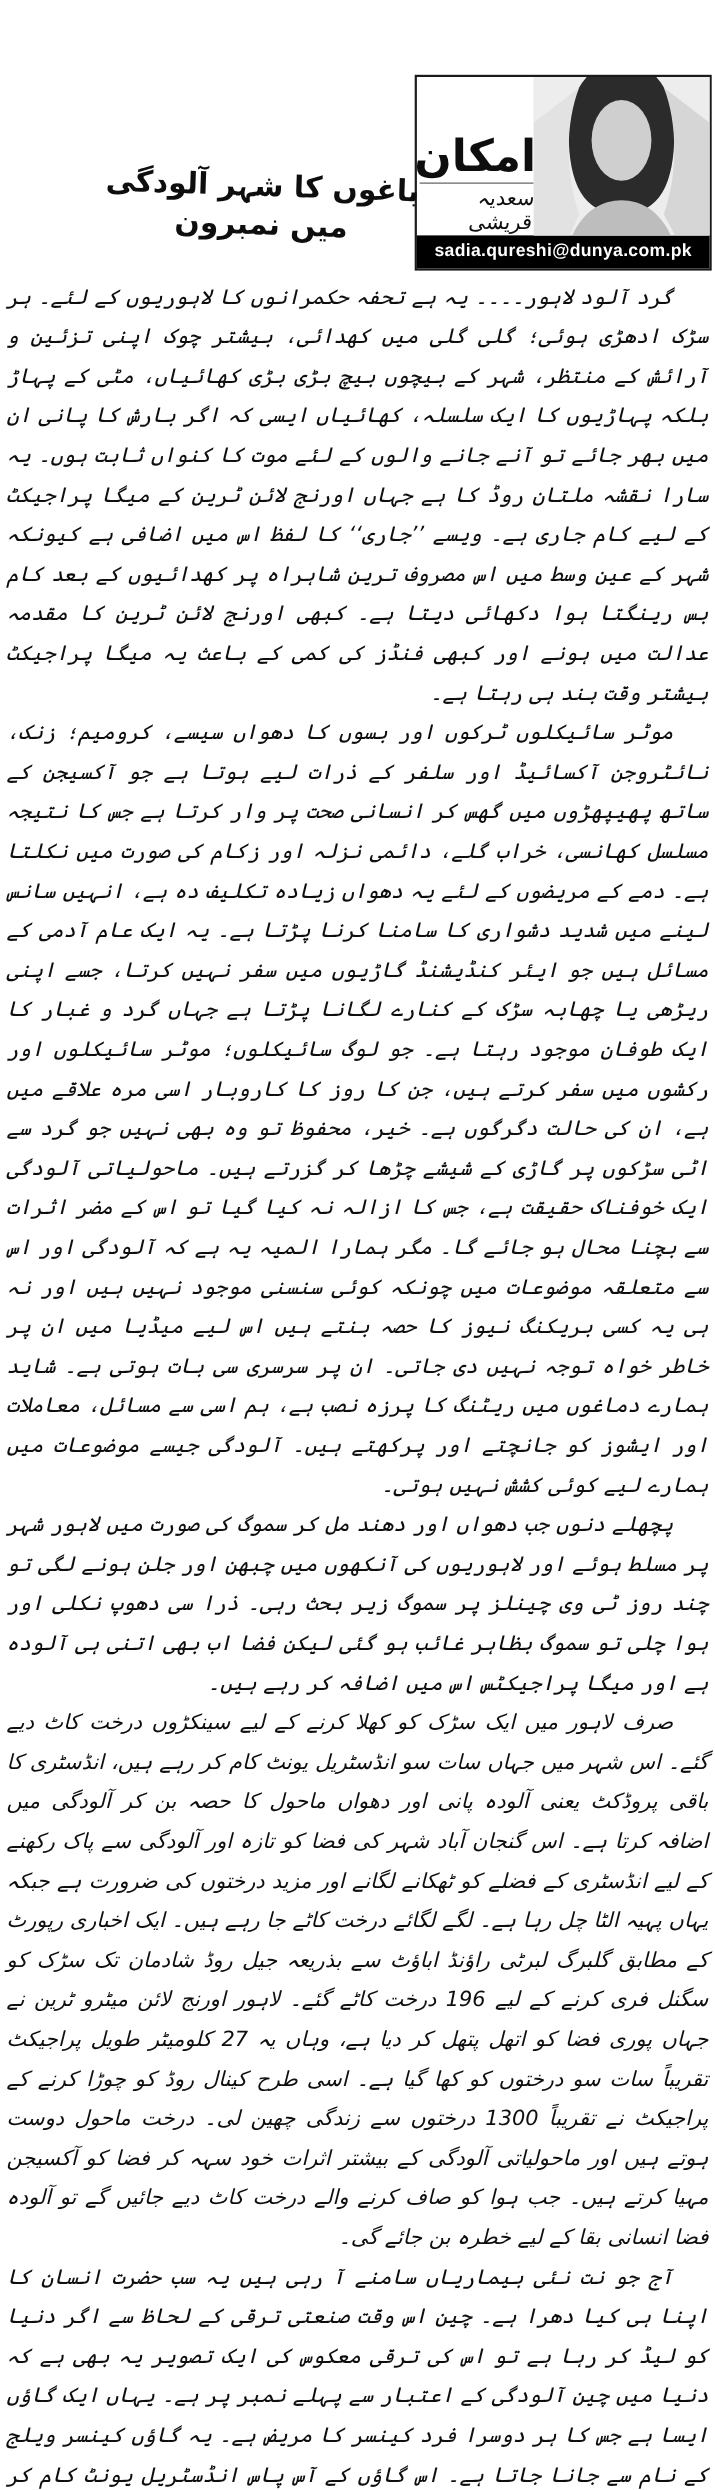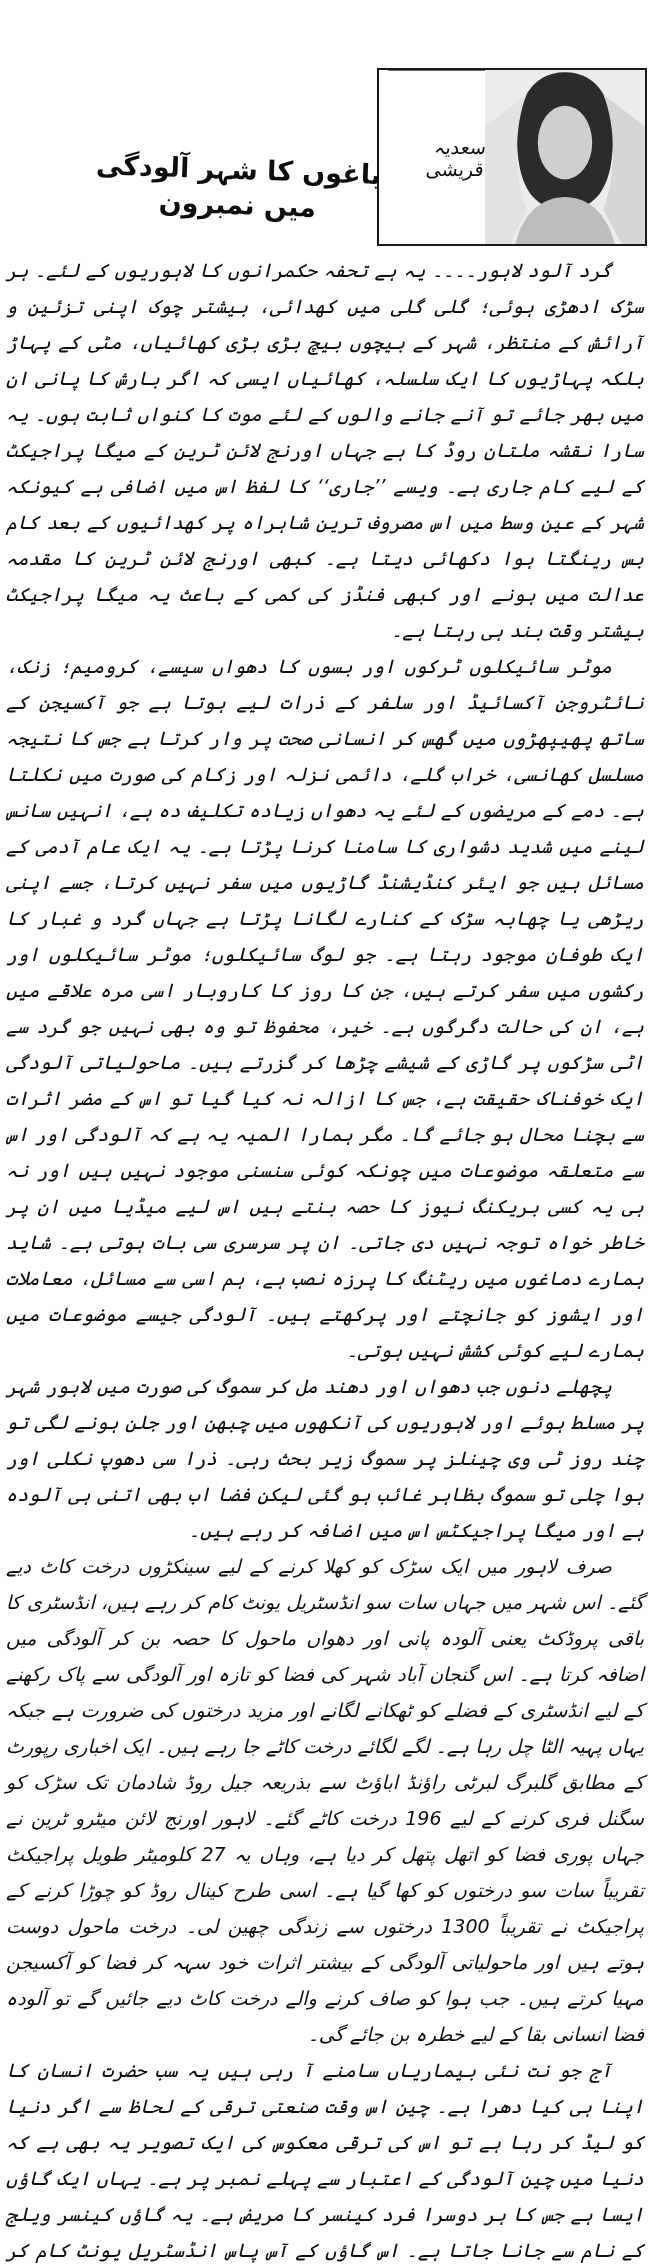--- a/index.html
+++ b/index.html
@@ -98,32 +98,36 @@
   .article p{margin:0;text-indent:32px;font-style:italic;}
 </style>
 </head>
 <body>
 
 <div class="page">
 
   <div class="header-box">
     <div class="header-main">
       <div class="header-left">
+        <div class="title-cell">امکان</div>
         <div class="author-cell">سعدیہ قریشی</div>
       </div>
       <div class="photo-cell">
         <svg viewBox="0 0 100 118" preserveAspectRatio="xMidYMid slice">
           <rect width="100" height="118" fill="#ededed"></rect>
           <path d="M50 6 C28 6 20 26 20 46 C20 74 28 92 50 92 C72 92 80 74 80 46 C80 26 72 6 50 6 Z" fill="#2b2b2b"></path>
           <path d="M26 20 C18 40 18 70 26 92 L14 118 L0 118 L0 40 Z" fill="#e2e2e2"></path>
           <path d="M74 20 C82 40 82 70 74 92 L88 118 L100 118 L100 40 Z" fill="#d6d6d6"></path>
           <ellipse cx="50" cy="50" rx="17" ry="23" fill="#cfcfcf"></ellipse>
           <path d="M18 118 C22 94 36 84 50 84 C64 84 78 94 82 118 Z" fill="#bdbdbd"></path>
         </svg>
       </div>
+    </div>
+    <div class="email-bar">
+      <span>sadia.qureshi@dunya.com.pk</span>
     </div>
   </div>
 
   <div class="headline">باغوں کا شہر آلودگی میں نمبرون</div>
 
   <div class="article">
     <p>گرد آلود لاہور۔۔۔۔ یہ ہے تحفہ حکمرانوں کا لاہوریوں کے لئے۔ ہر سڑک ادھڑی ہوئی؛ گلی گلی میں کھدائی، بیشتر چوک اپنی تزئین و آرائش کے منتظر، شہر کے بیچوں بیچ بڑی بڑی کھائیاں، مٹی کے پہاڑ بلکہ پہاڑیوں کا ایک سلسلہ، کھائیاں ایسی کہ اگر بارش کا پانی ان میں بھر جائے تو آنے جانے والوں کے لئے موت کا کنواں ثابت ہوں۔ یہ سارا نقشہ ملتان روڈ کا ہے جہاں اورنج لائن ٹرین کے میگا پراجیکٹ کے لیے کام جاری ہے۔ ویسے ’’جاری‘‘ کا لفظ اس میں اضافی ہے کیونکہ شہر کے عین وسط میں اس مصروف ترین شاہراہ پر کھدائیوں کے بعد کام بس رینگتا ہوا دکھائی دیتا ہے۔ کبھی اورنج لائن ٹرین کا مقدمہ عدالت میں ہونے اور کبھی فنڈز کی کمی کے باعث یہ میگا پراجیکٹ بیشتر وقت بند ہی رہتا ہے۔</p>
     <p>موٹر سائیکلوں ٹرکوں اور بسوں کا دھواں سیسے، کرومیم؛ زنک، نائٹروجن آکسائیڈ اور سلفر کے ذرات لیے ہوتا ہے جو آکسیجن کے ساتھ پھیپھڑوں میں گھس کر انسانی صحت پر وار کرتا ہے جس کا نتیجہ مسلسل کھانسی، خراب گلے، دائمی نزلہ اور زکام کی صورت میں نکلتا ہے۔ دمے کے مریضوں کے لئے یہ دھواں زیادہ تکلیف دہ ہے، انہیں سانس لینے میں شدید دشواری کا سامنا کرنا پڑتا ہے۔ یہ ایک عام آدمی کے مسائل ہیں جو ایئر کنڈیشنڈ گاڑیوں میں سفر نہیں کرتا، جسے اپنی ریڑھی یا چھابہ سڑک کے کنارے لگانا پڑتا ہے جہاں گرد و غبار کا ایک طوفان موجود رہتا ہے۔ جو لوگ سائیکلوں؛ موٹر سائیکلوں اور رکشوں میں سفر کرتے ہیں، جن کا روز کا کاروبار اسی مرہ علاقے میں ہے، ان کی حالت دگرگوں ہے۔ خیر، محفوظ تو وہ بھی نہیں جو گرد سے اٹی سڑکوں پر گاڑی کے شیشے چڑھا کر گزرتے ہیں۔ ماحولیاتی آلودگی ایک خوفناک حقیقت ہے، جس کا ازالہ نہ کیا گیا تو اس کے مضر اثرات سے بچنا محال ہو جائے گا۔ مگر ہمارا المیہ یہ ہے کہ آلودگی اور اس سے متعلقہ موضوعات میں چونکہ کوئی سنسنی موجود نہیں ہیں اور نہ ہی یہ کسی بریکنگ نیوز کا حصہ بنتے ہیں اس لیے میڈیا میں ان پر خاطر خواہ توجہ نہیں دی جاتی۔ ان پر سرسری سی بات ہوتی ہے۔ شاید ہمارے دماغوں میں ریٹنگ کا پرزہ نصب ہے، ہم اسی سے مسائل، معاملات اور ایشوز کو جانچتے اور پرکھتے ہیں۔ آلودگی جیسے موضوعات میں ہمارے لیے کوئی کشش نہیں ہوتی۔</p>
     <p>پچھلے دنوں جب دھواں اور دھند مل کر سموگ کی صورت میں لاہور شہر پر مسلط ہوئے اور لاہوریوں کی آنکھوں میں چبھن اور جلن ہونے لگی تو چند روز ٹی وی چینلز پر سموگ زیر بحث رہی۔ ذرا سی دھوپ نکلی اور ہوا چلی تو سموگ بظاہر غائب ہو گئی لیکن فضا اب بھی اتنی ہی آلودہ ہے اور میگا پراجیکٹس اس میں اضافہ کر رہے ہیں۔</p>
     <p>صرف لاہور میں ایک سڑک کو کھلا کرنے کے لیے سینکڑوں درخت کاٹ دیے گئے۔ اس شہر میں جہاں سات سو انڈسٹریل یونٹ کام کر رہے ہیں، انڈسٹری کا باقی پروڈکٹ یعنی آلودہ پانی اور دھواں ماحول کا حصہ بن کر آلودگی میں اضافہ کرتا ہے۔ اس گنجان آباد شہر کی فضا کو تازہ اور آلودگی سے پاک رکھنے کے لیے انڈسٹری کے فضلے کو ٹھکانے لگانے اور مزید درختوں کی ضرورت ہے جبکہ یہاں پہیہ الٹا چل رہا ہے۔ لگے لگائے درخت کاٹے جا رہے ہیں۔ ایک اخباری رپورٹ کے مطابق گلبرگ لبرٹی راؤنڈ اباؤٹ سے بذریعہ جیل روڈ شادمان تک سڑک کو سگنل فری کرنے کے لیے 196 درخت کاٹے گئے۔ لاہور اورنج لائن میٹرو ٹرین نے جہاں پوری فضا کو اتھل پتھل کر دیا ہے، وہاں یہ 27 کلومیٹر طویل پراجیکٹ تقریباً سات سو درختوں کو کھا گیا ہے۔ اسی طرح کینال روڈ کو چوڑا کرنے کے پراجیکٹ نے تقریباً 1300 درختوں سے زندگی چھین لی۔ درخت ماحول دوست ہوتے ہیں اور ماحولیاتی آلودگی کے بیشتر اثرات خود سہہ کر فضا کو آکسیجن مہیا کرتے ہیں۔ جب ہوا کو صاف کرنے والے درخت کاٹ دیے جائیں گے تو آلودہ فضا انسانی بقا کے لیے خطرہ بن جائے گی۔</p>

